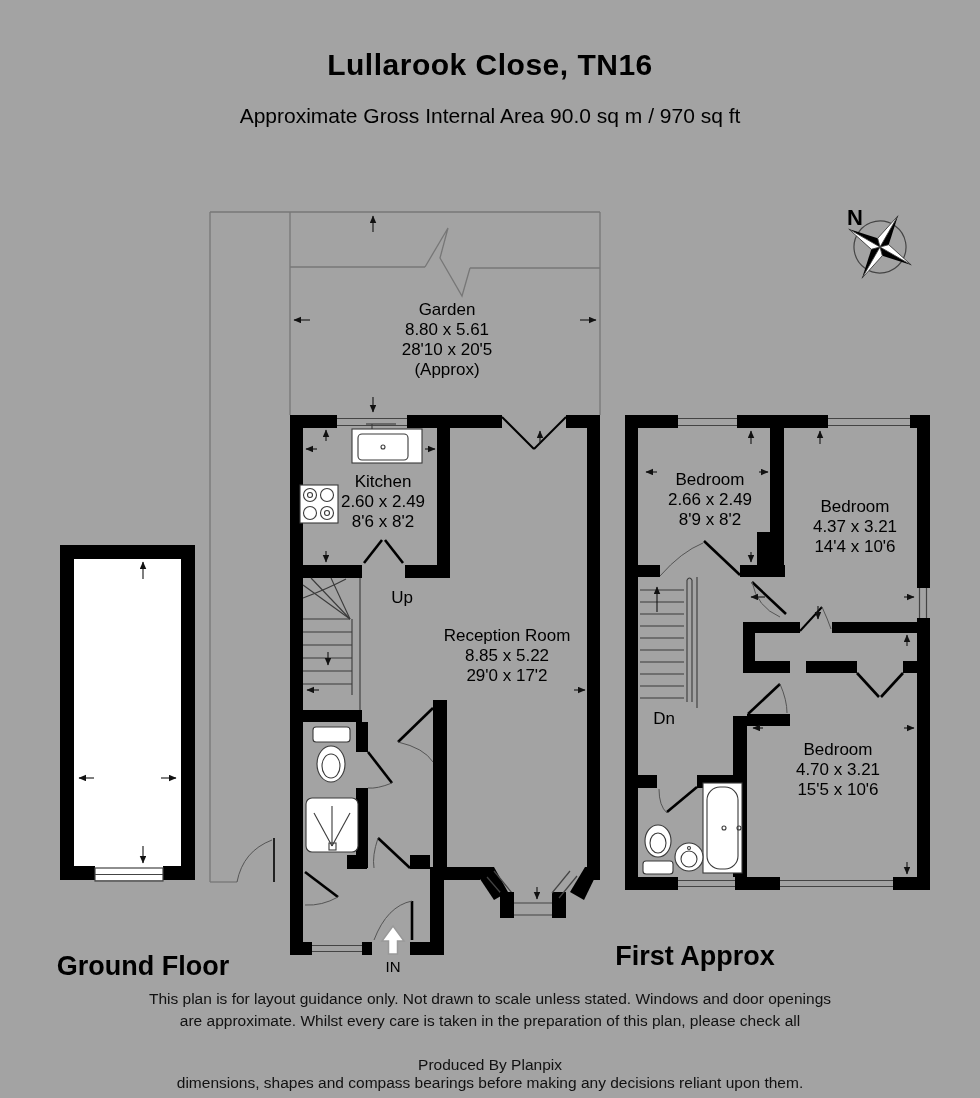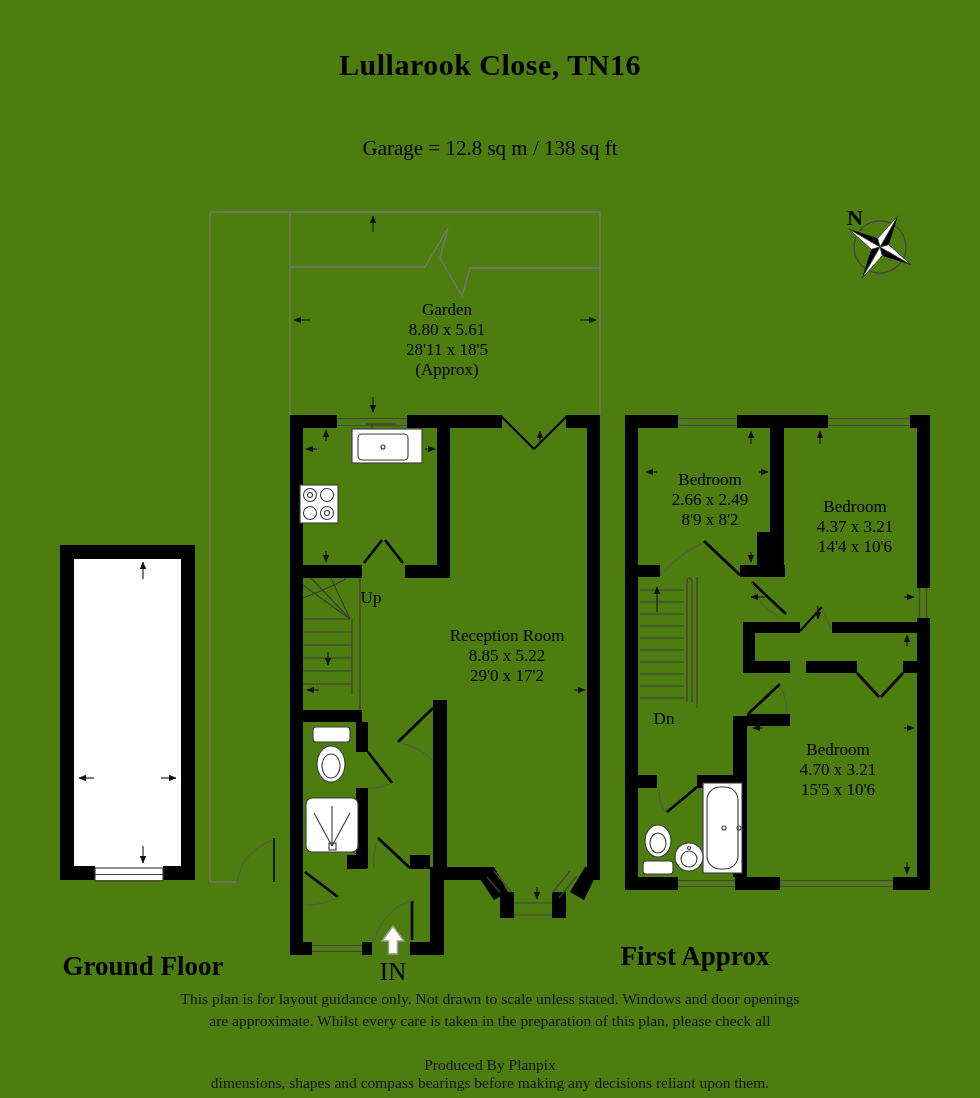--- a/index.html
+++ b/index.html
@@ -1,24 +1,24 @@
 <!DOCTYPE html>
 <html><head>
 <meta charset="utf-8">
 <style>
   html,body{margin:0;padding:0;background:#fff;}
-  .sheet{position:relative;width:980px;height:1098px;background:#4d7c0f;overflow:hidden;
-         font-family:Liberation Serif, serif;color:#000;}
+  .sheet{position:relative;width:980px;height:1098px;background:#a3a3a3;overflow:hidden;
+         font-family:Liberation Sans, sans-serif;color:#000;}
   .abs{position:absolute;transform:translateX(-50%);text-align:center;white-space:nowrap;}
   .title{font-size:30px;font-weight:bold;letter-spacing:.5px;}
   .sub{font-size:21px;}
   .room{font-size:17px;line-height:20px;}
   .floorlab{font-size:27px;font-weight:bold;}
   .small{font-size:17px;}
-  .inlab{font-size:25px;}
+  .inlab{font-size:15px;}
   .nlab{font-size:22px;font-weight:bold;}
   .foot{font-size:15.5px;line-height:22px;color:#111;}
   svg{position:absolute;left:0;top:0;}
   .wall{fill:#000;stroke:none;}
   .thin{stroke:#777;stroke-width:1.3;fill:none;}
   .fix{stroke:#3a3a3a;stroke-width:1.1;fill:#fff;}
   .fixl{stroke:#3a3a3a;stroke-width:1.1;fill:none;}
   .win{stroke:#444;stroke-width:1.2;fill:none;}
   .leaf{stroke:#000;stroke-width:2.6;fill:none;}
   .arc{stroke:#555;stroke-width:1;fill:none;}
@@ -303,31 +303,36 @@
       <polygon points="-23.1,27.6 0,0 0.78,8.97" fill="#fff" stroke="#333" stroke-width="0.8"></polygon>
       <polygon points="27.6,23.1 0,0 8.97,-0.78" fill="#fff" stroke="#333" stroke-width="0.8"></polygon>
     </g>
 
     <g>
       <path d="M 393 926 L 382 941 L 388.5 941 L 388.5 954 L 397.5 954 L 397.5 941 L 404 941 Z" fill="#fff" stroke="#999" stroke-width="1.5"></path>
     </g>
   </svg>
 
   <div class="abs title" style="left:490px;top:48px;">Lullarook Close, TN16</div>
-  <div class="abs sub" style="left:490px;top:136px;">Garage = 12.8 sq m / 138 sq ft</div>
+  <div class="abs sub" style="left:490px;top:104px;">Approximate Gross Internal Area 90.0 sq m / 970 sq ft</div>
 
   <div class="abs nlab" style="left:855px;top:205px;">N</div>
 
   <div class="abs room" style="left:447px;top:300px;">
     <div>Garden</div>
     <div>8.80 x 5.61</div>
-    <div>28'11 x 18'5</div>
+    <div>28'10 x 20'5</div>
     <div>(Approx)</div>
   </div>
 
+  <div class="abs room" style="left:383px;top:472px;">
+    <div>Kitchen</div>
+    <div>2.60 x 2.49</div>
+    <div>8'6 x 8'2</div>
+  </div>
 
   <div class="abs room" style="left:507px;top:626px;">
     <div>Reception Room</div>
     <div>8.85 x 5.22</div>
     <div>29'0 x 17'2</div>
   </div>
 
 
   <div class="abs room" style="left:710px;top:470px;">
     <div>Bedroom</div>
@@ -340,21 +345,21 @@
     <div>4.37 x 3.21</div>
     <div>14'4 x 10'6</div>
   </div>
 
   <div class="abs room" style="left:838px;top:740px;">
     <div>Bedroom</div>
     <div>4.70 x 3.21</div>
     <div>15'5 x 10'6</div>
   </div>
 
-  <div class="abs small" style="left:371px;top:588px;">Up</div>
+  <div class="abs small" style="left:402px;top:588px;">Up</div>
   <div class="abs small" style="left:664px;top:709px;">Dn</div>
   <div class="abs inlab" style="left:393px;top:958px;">IN</div>
 
   <div class="abs floorlab" style="left:143px;top:941px;margin-top:10px;">Ground Floor</div>
   <div class="abs floorlab" style="left:695px;top:941px;">First Approx</div>
 
   <div class="abs foot" style="left:490px;top:988px;">This plan is for layout guidance only. Not drawn to scale unless stated. Windows and door openings</div>
   <div class="abs foot" style="left:490px;top:1010px;">are approximate. Whilst every care is taken in the preparation of this plan, please check all</div>
   <div class="abs foot" style="left:490px;top:1032px;margin-top:40px;">dimensions, shapes and compass bearings before making any decisions reliant upon them.</div>
   <div class="abs foot" style="left:490px;top:1054px;">Produced By Planpix</div>

